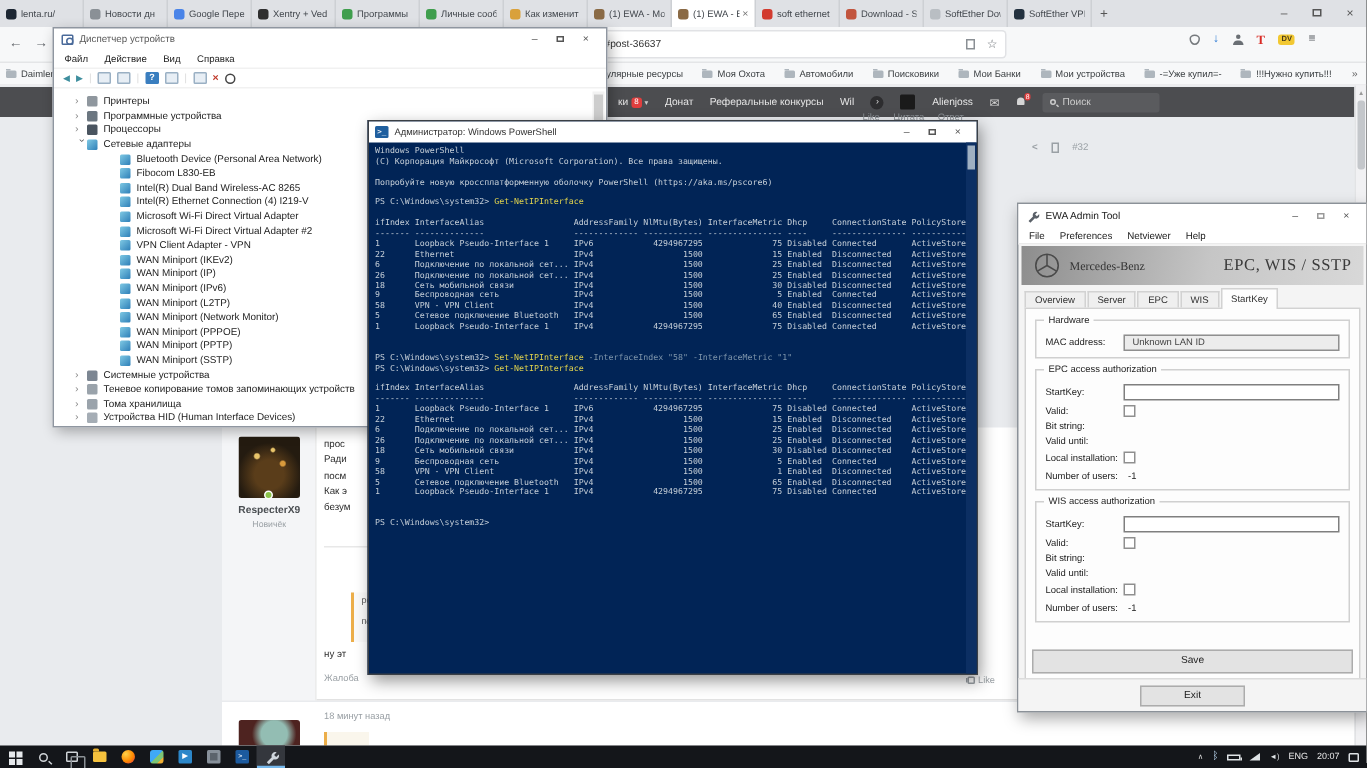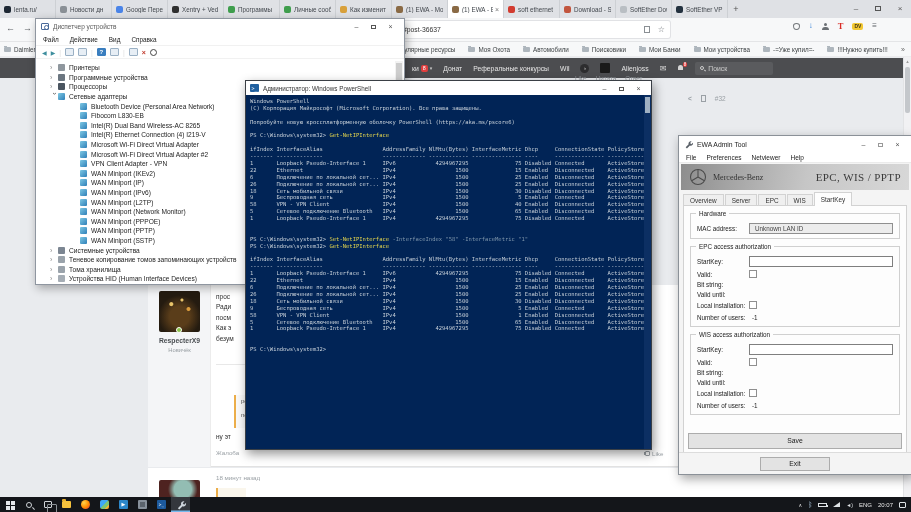--- a/index.html
+++ b/index.html
@@ -621,21 +621,21 @@
       <span>Preferences</span>
       <span>Netviewer</span>
       <span>Help</span>
     </div>
     <div class="eva-header">
       <svg width="18" height="18" viewBox="0 0 24 24">
         <circle cx="12" cy="12" r="10" fill="none" stroke="#4a4a4a" stroke-width="1.4"></circle>
         <path d="M12 2 L12 12 M12 12 L3.5 17 M12 12 L20.5 17" stroke="#4a4a4a" stroke-width="1.4" fill="none"></path>
       </svg>
       <span class="eva-brand">Mercedes-Benz</span>
-      <span class="eva-products">EPC, WIS / PPTP</span>
+      <span class="eva-products">EPC, WIS / SSTP</span>
     </div>
     <div class="eva-tabs" id="eva-tabs">
         <div class="etab">Overview</div>
         <div class="etab">Server</div>
         <div class="etab">EPC</div>
         <div class="etab">WIS</div>
         <div class="etab active">StartKey</div>
       </div>
     <div class="eva-content">
       <div class="fieldset">

